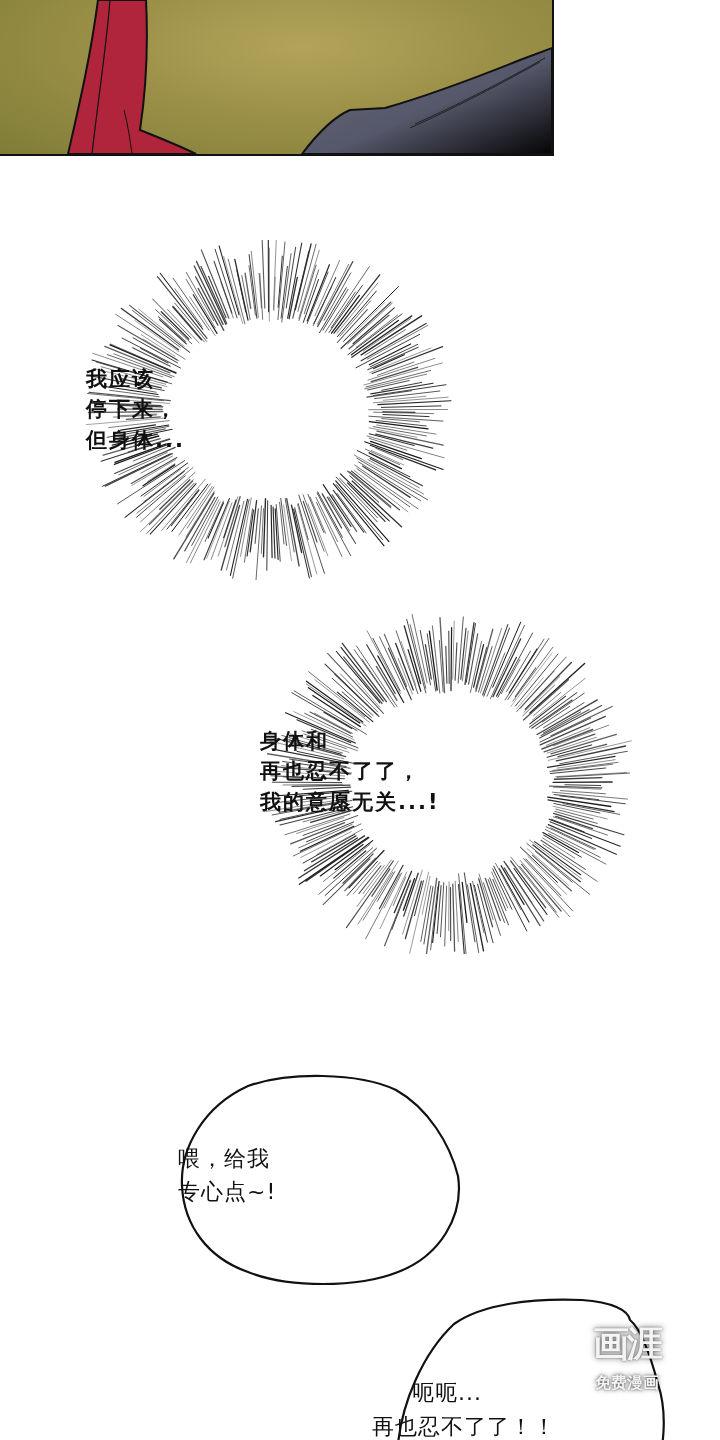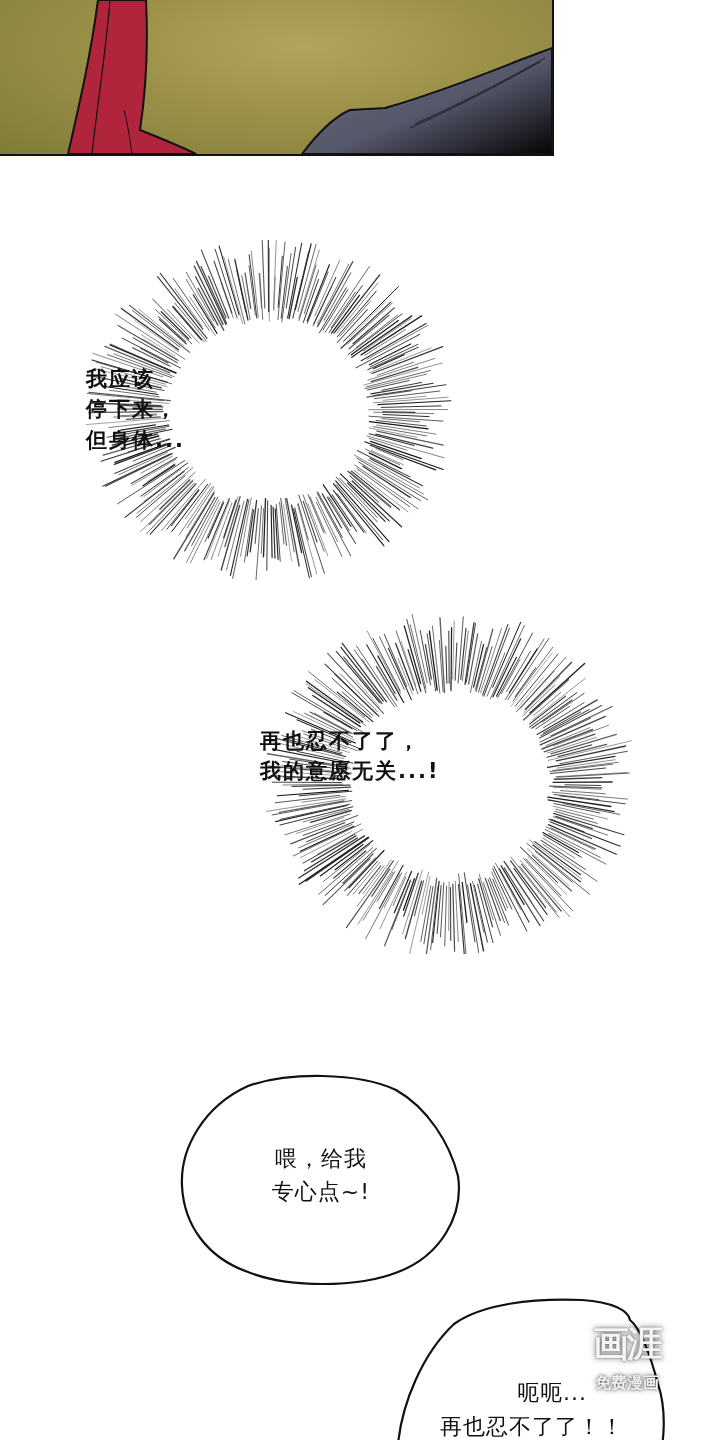--- a/index.html
+++ b/index.html
@@ -43,21 +43,20 @@
     }
     .burst-text div { white-space: nowrap; }
 
     .bubble {
       position: absolute;
     }
     .bubble svg { position: absolute; left: 0; top: 0; }
     .bubble-text {
       position: absolute;
       left: 0; right: 0;
-      text-align: center;
       color: #111;
       font-size: 22px;
       line-height: 1.5;
       letter-spacing: 1px;
     }
     .bubble-text div { white-space: nowrap; }
 
     .watermark {
       position: absolute;
       left: 566px;
@@ -714,20 +713,21 @@
       <line x1="291.2" y1="156.1" x2="349.2" y2="147.7" stroke="rgb(96,96,96)" stroke-width="0.71" stroke-linecap="round"></line>
       <line x1="286.8" y1="158.5" x2="352.2" y2="150.3" stroke="rgb(83,83,83)" stroke-width="0.81" stroke-linecap="round"></line>
       <line x1="283.8" y1="159.6" x2="346.7" y2="152.2" stroke="rgb(30,30,30)" stroke-width="0.64" stroke-linecap="round"></line>
       <line x1="284.4" y1="161.5" x2="339.7" y2="156.0" stroke="rgb(67,67,67)" stroke-width="1.00" stroke-linecap="round"></line>
       <line x1="289.8" y1="164.7" x2="360.7" y2="160.4" stroke="rgb(64,64,64)" stroke-width="0.55" stroke-linecap="round"></line>
       <line x1="291.0" y1="165.2" x2="363.5" y2="161.1" stroke="rgb(39,39,39)" stroke-width="0.73" stroke-linecap="round"></line>
       <line x1="288.5" y1="167.3" x2="335.9" y2="165.6" stroke="rgb(61,61,61)" stroke-width="1.36" stroke-linecap="round"></line>
       <line x1="287.1" y1="170.4" x2="346.2" y2="170.0" stroke="rgb(43,43,43)" stroke-width="1.28" stroke-linecap="round"></line>
     </svg>
   <div class="burst-text" style="top:114px; left:-6px;">
+    <div>身体和</div>
     <div>再也忍不了了，</div>
     <div>我的意愿无关...!</div>
   </div>
 </div>
 
 <div class="bubble" style="left:178px; top:1066px; width:286px; height:226px;">
   <svg width="286" height="226" viewBox="0 0 286 226">
     <path d="M70 20 C110 6 180 6 218 24 C250 42 272 78 280 110 C286 150 262 190 220 206 C180 222 110 222 70 206 C30 192 6 160 4 120 C2 82 26 40 70 20 Z" fill="#fff" stroke="#111" stroke-width="2.2"></path>
   </svg>
   <div class="bubble-text" style="top:76px;">

